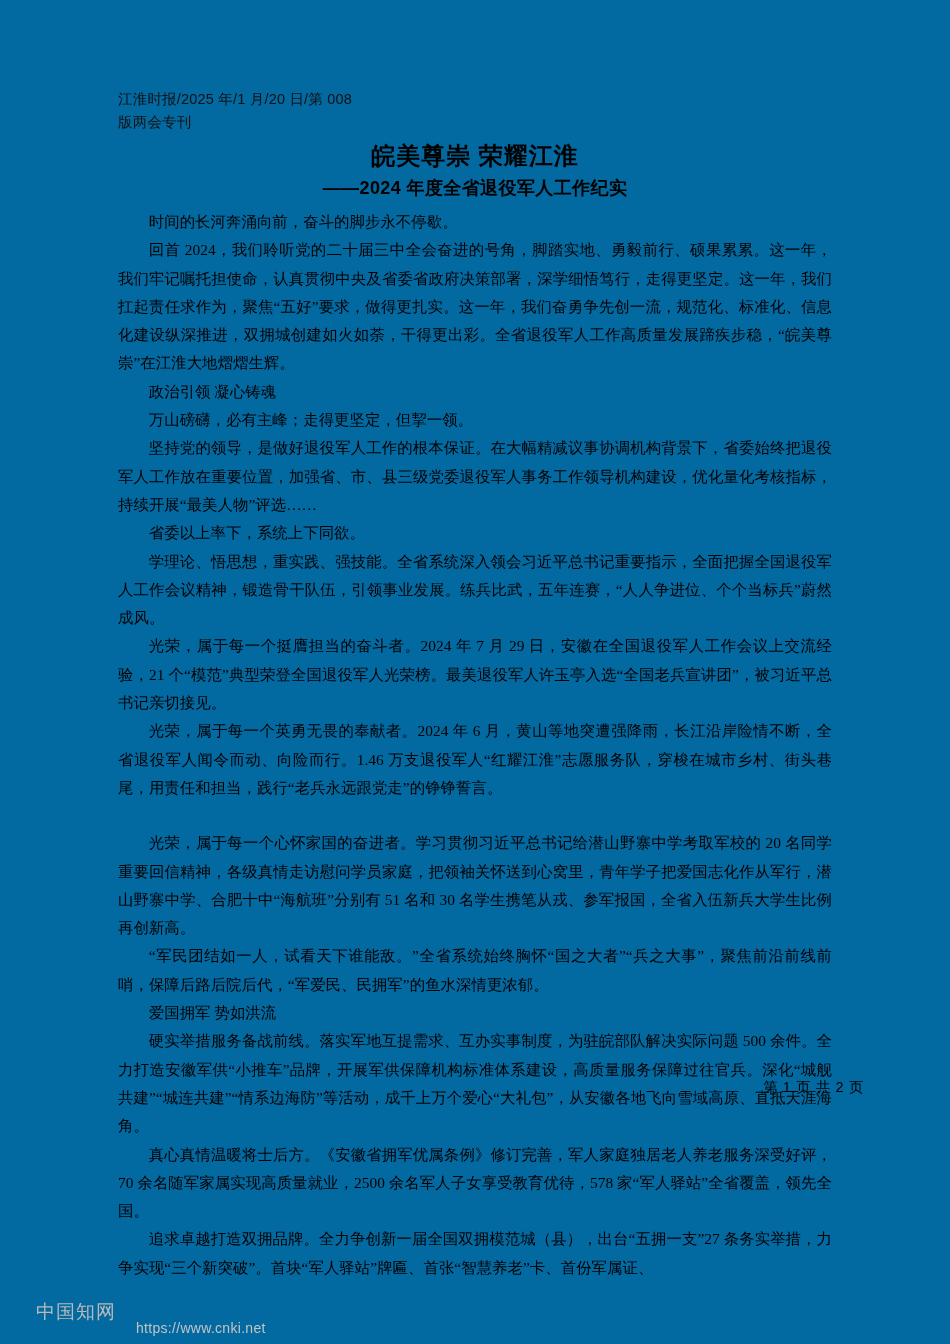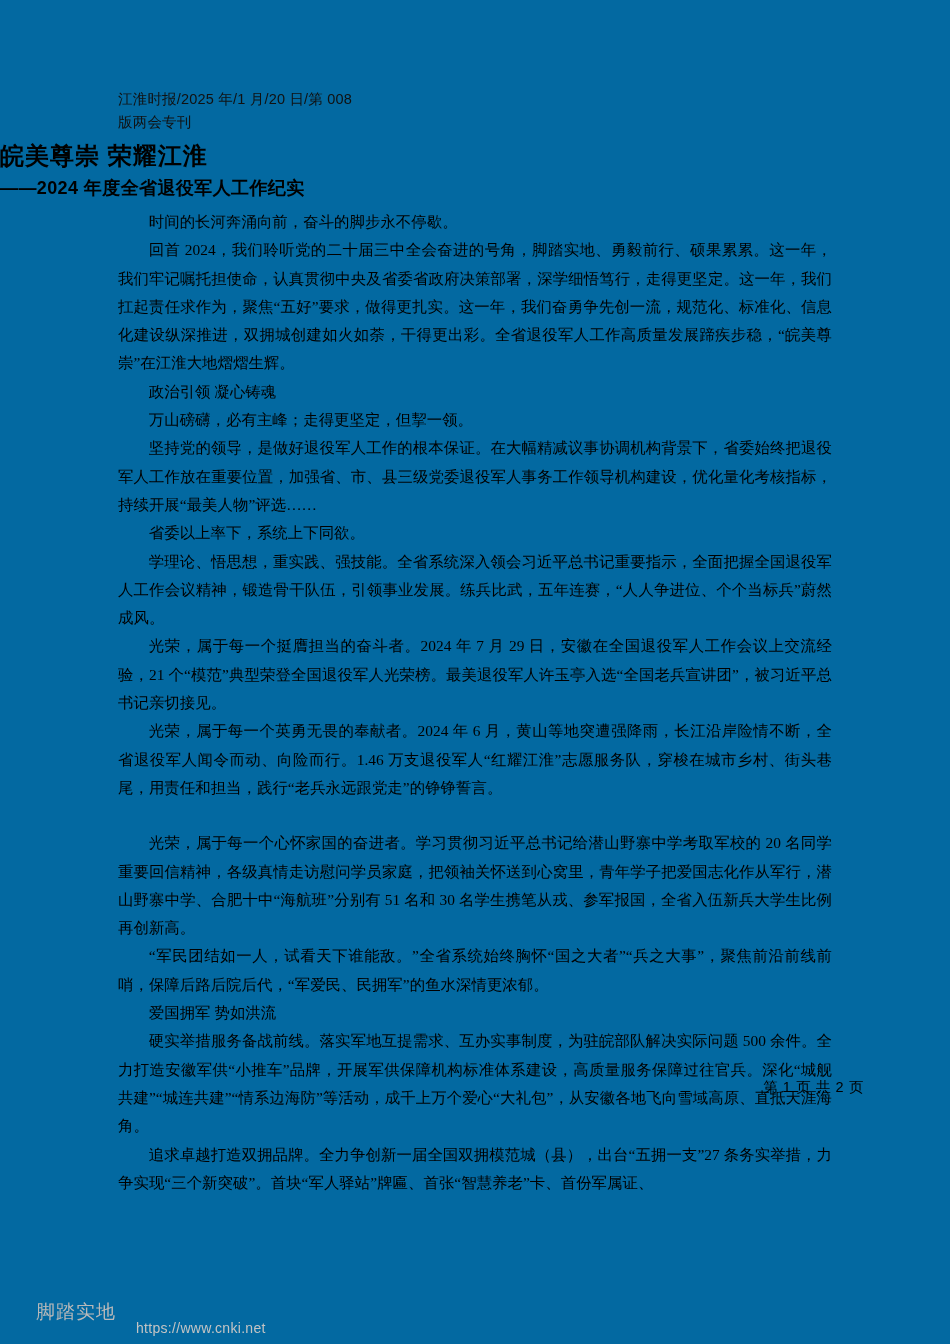--- a/index.html
+++ b/index.html
@@ -32,20 +32,21 @@
     color: #111;
   }
   .masthead-line { white-space: pre; }
 
   
   .title-block {
     position: absolute;
     left: 0;
     top: 140px;
     width: 950px;
+    text-align: center;
   }
   .main-title {
     font-size: 24px;
     font-weight: bold;
     letter-spacing: 1px;
     line-height: 32px;
     color: #000;
   }
   .sub-title {
     font-size: 18px;
@@ -140,23 +141,24 @@
     <p class="para">万山磅礴，必有主峰；走得更坚定，但挈一领。</p>
     <p class="para">坚持党的领导，是做好退役军人工作的根本保证。在大幅精减议事协调机构背景下，省委始终把退役军人工作放在重要位置，加强省、市、县三级党委退役军人事务工作领导机构建设，优化量化考核指标，持续开展“最美人物”评选……</p>
     <p class="para">省委以上率下，系统上下同欲。</p>
     <p class="para">学理论、悟思想，重实践、强技能。全省系统深入领会习近平总书记重要指示，全面把握全国退役军人工作会议精神，锻造骨干队伍，引领事业发展。练兵比武，五年连赛，“人人争进位、个个当标兵”蔚然成风。</p>
     <p class="para">光荣，属于每一个挺膺担当的奋斗者。2024 年 7 月 29 日，安徽在全国退役军人工作会议上交流经验，21 个“模范”典型荣登全国退役军人光荣榜。最美退役军人许玉亭入选“全国老兵宣讲团”，被习近平总书记亲切接见。</p>
     <p class="para">光荣，属于每一个英勇无畏的奉献者。2024 年 6 月，黄山等地突遭强降雨，长江沿岸险情不断，全省退役军人闻令而动、向险而行。1.46 万支退役军人“红耀江淮”志愿服务队，穿梭在城市乡村、街头巷尾，用责任和担当，践行“老兵永远跟党走”的铮铮誓言。</p>
     <p class="para spacer-before">光荣，属于每一个心怀家国的奋进者。学习贯彻习近平总书记给潜山野寨中学考取军校的 20 名同学重要回信精神，各级真情走访慰问学员家庭，把领袖关怀送到心窝里，青年学子把爱国志化作从军行，潜山野寨中学、合肥十中“海航班”分别有 51 名和 30 名学生携笔从戎、参军报国，全省入伍新兵大学生比例再创新高。</p>
     <p class="para">“军民团结如一人，试看天下谁能敌。”全省系统始终胸怀“国之大者”“兵之大事”，聚焦前沿前线前哨，保障后路后院后代，“军爱民、民拥军”的鱼水深情更浓郁。</p>
     <p class="para heading">爱国拥军 势如洪流</p>
     <p class="para">硬实举措服务备战前线。落实军地互提需求、互办实事制度，为驻皖部队解决实际问题 500 余件。全力打造安徽军供“小推车”品牌，开展军供保障机构标准体系建设，高质量服务保障过往官兵。深化“城舰共建”“城连共建”“情系边海防”等活动，成千上万个爱心“大礼包”，从安徽各地飞向雪域高原、直抵天涯海角。</p>
+    <p class="para">真心真情温暖将士后方。《安徽省拥军优属条例》修订完善，军人家庭独居老人养老服务深受好评，70 余名随军家属实现高质量就业，2500 余名军人子女享受教育优待，578 家“军人驿站”全省覆盖，领先全国。</p>
     <p class="para">追求卓越打造双拥品牌。全力争创新一届全国双拥模范城（县），出台“五拥一支”27 条务实举措，力争实现“三个新突破”。首块“军人驿站”牌匾、首张“智慧养老”卡、首份军属证、</p>
   </div>
 
   <div class="page-footer">第 1 页 共 2 页</div>
 
   <div class="watermark">
-    <span class="wm-logo">脚踏实地</span>
+    <span class="wm-logo">中国知网</span>
     <span class="wm-url">https://www.cnki.net</span>
   </div>
 
 </div>
 
 </body></html>

